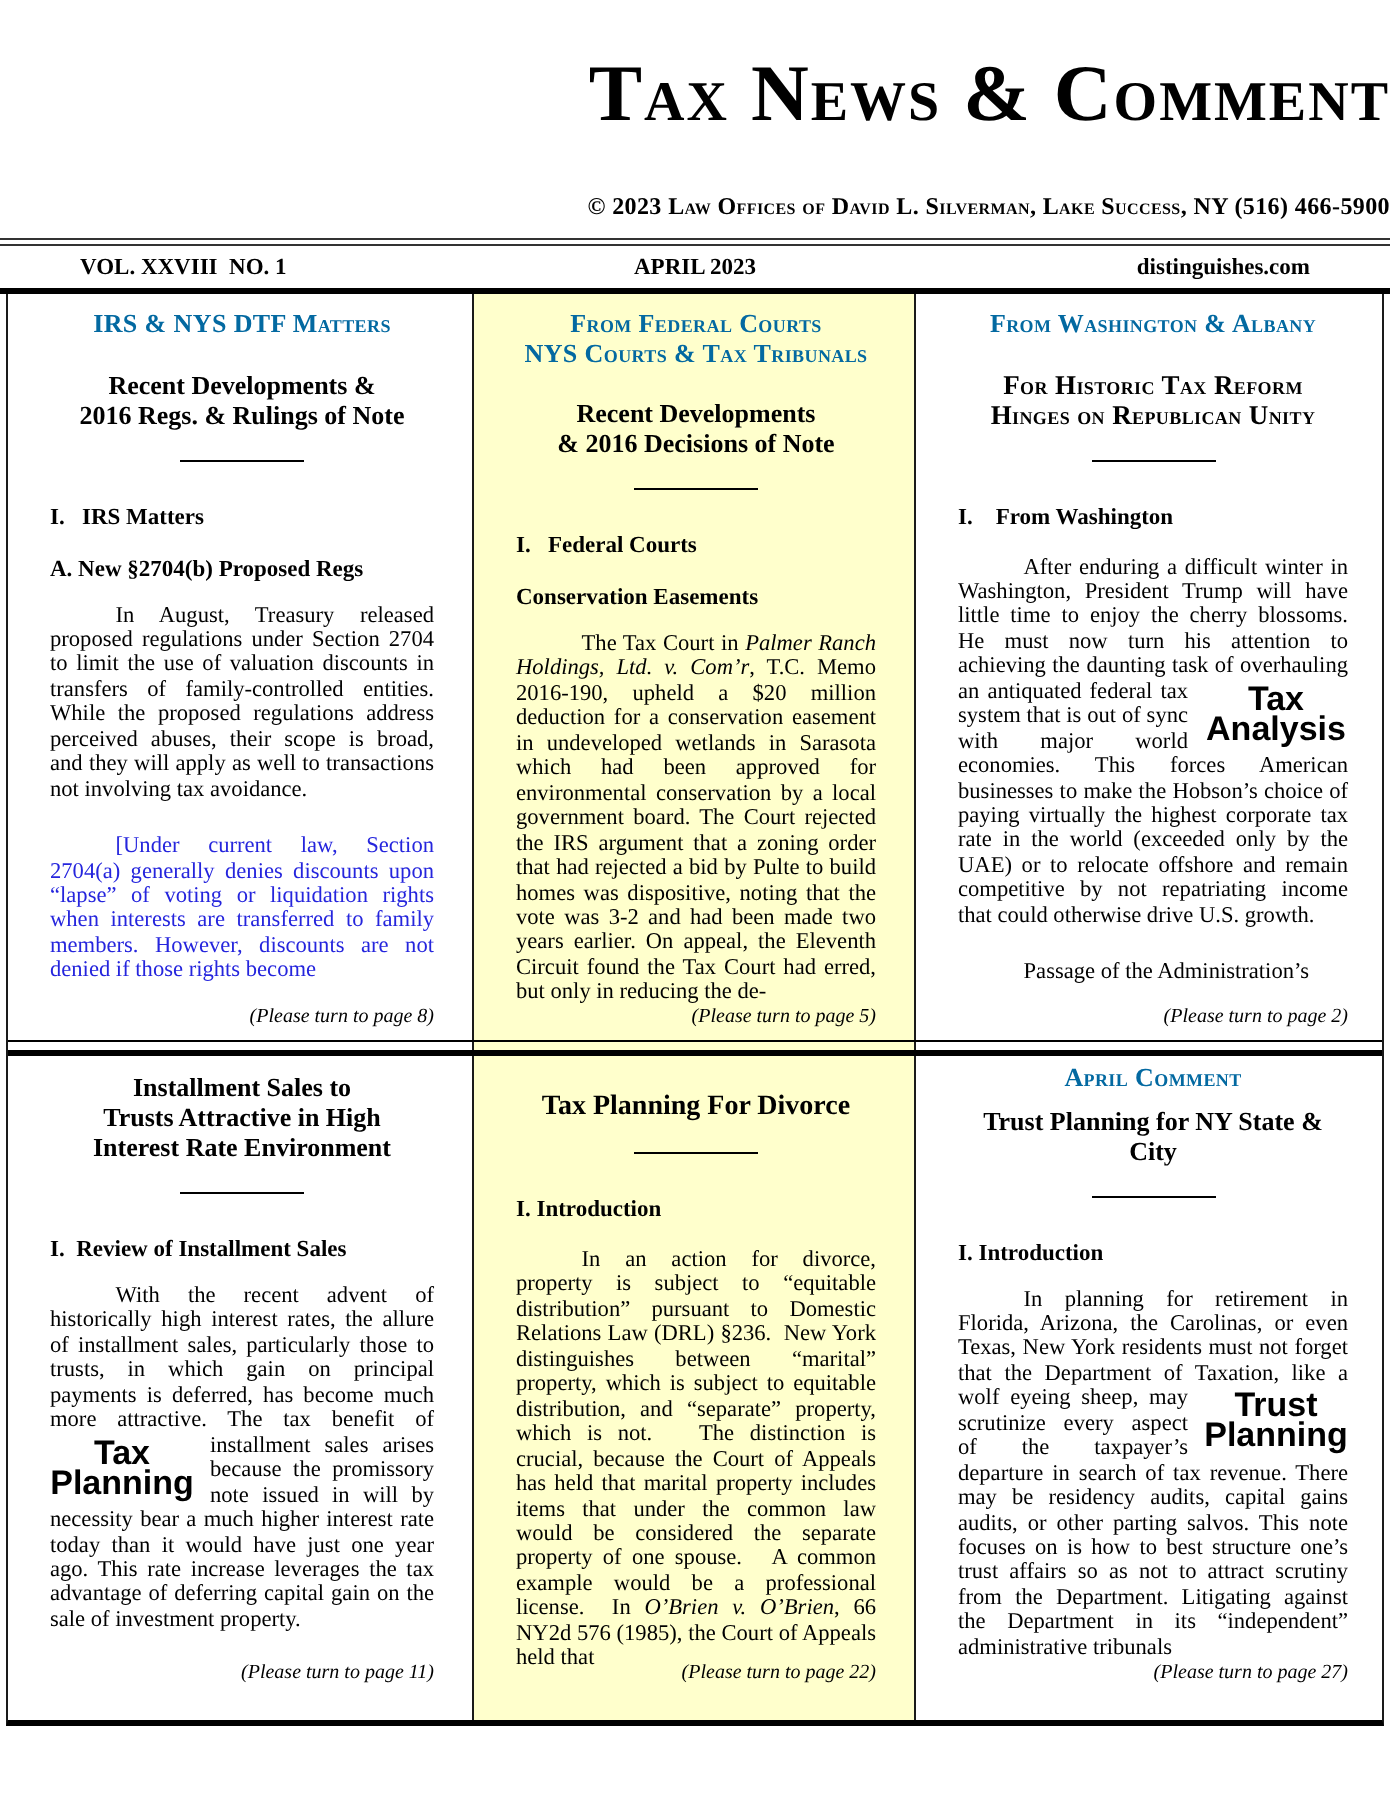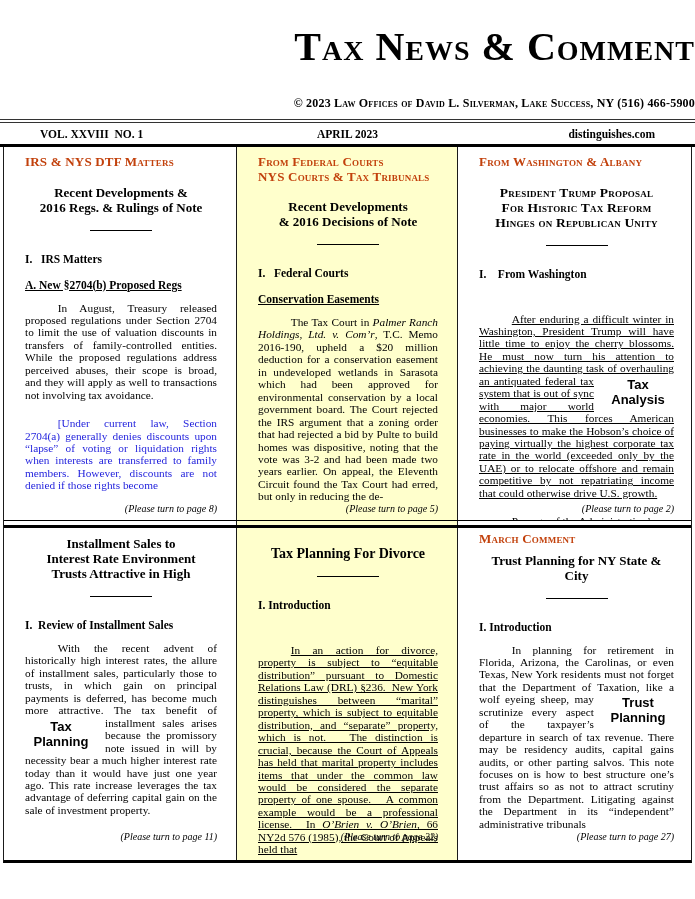--- a/index.html
+++ b/index.html
@@ -22,40 +22,40 @@
   .grid{position:relative;margin:0 3px;display:grid;
         grid-template-columns:233px 221px 235px;grid-template-rows:373px 340px;
         border-left:1.5px solid #1a1a1a;border-right:1.5px solid #1a1a1a;border-bottom:3px solid #000;}
   .cell{position:relative;padding:0 19px 0 21px;overflow:hidden;}
   .cell.c1,.cell.c2{border-right:1.5px solid #1a1a1a;}
   .cell.yellow{background:#ffffcc;}
   .row-sep{position:absolute;top:373px;left:0;right:0;height:4px;z-index:6;
            border-top:1.5px solid #000;border-bottom:3px solid #000;background:transparent;}
 
   
-  .kicker{margin:8px 0 0;color:#c2410c;font-weight:700;font-variant:small-caps;
-          font-size:13px;line-height:14.5px;text-align:left;letter-spacing:.2px;}
+  .kicker{margin:8px 0 0;color:#0369a1;font-weight:700;font-variant:small-caps;
+          font-size:13px;line-height:14.5px;text-align:center;letter-spacing:.2px;}
   .kicker .kl{display:block;}
   .art-title{margin:15px 0 0;font-weight:700;font-size:13px;line-height:15px;text-align:center;}
   .art-title .tl{display:block;}
   .art-title.capsy{font-variant:small-caps;font-size:13.5px;letter-spacing:.2px;}
   .rule{margin:15px auto 0;width:62px;height:0;border-top:1px solid #000;}
   .section{margin:22px 0 0;font-weight:700;font-size:11.5px;line-height:13px;}
-  .subsection{margin:13px 0 0;font-weight:700;font-size:11.5px;line-height:13px;text-decoration:underline;}
+  .subsection{margin:13px 0 0;font-weight:700;font-size:11.5px;line-height:13px;}
   .body{margin:10px 0 0;font-size:11.3px;line-height:12.45px;text-align:justify;text-indent:2.9em;}
   .body + .body{margin-top:16px;}
-  .body.mt-lg{margin-top:32px;text-decoration:underline;}
+  .body.mt-lg{margin-top:12px;}
   .seg-i{font-style:italic;}
   .seg-blue{color:#2525dd;}
   .turn{position:absolute;right:19px;bottom:6px;font-style:italic;font-size:10px;}
   .row2 .turn{bottom:18px;}
 
   .inset{float:right;width:72px;margin:2px 0 1px 8px;text-indent:0;text-align:center;
          font-family:"Liberation Sans","DejaVu Sans",sans-serif;font-weight:700;
-         font-size:13px;line-height:15px;}
+         font-size:17px;line-height:15px;}
   .inset-left{float:left;margin:2px 8px 1px 0;}
 
   
   .row2 .art-title{margin-top:16px;}
   .row2 .kicker{margin-top:12px;}
   .row2 .art-title.single{margin-top:26px;font-size:14px;}
 </style>
 </head>
 <body>
 
@@ -100,53 +100,52 @@
       <div class="rule"></div>
       <h4 class="section">I.&nbsp;&nbsp; Federal Courts</h4>
       <h4 class="subsection">Conservation Easements</h4>
       <p class="body"><span>The Tax Court in </span><span class="seg-i">Palmer Ranch Holdings, Ltd. v. Com’r</span><span>, T.C. Memo 2016-190, upheld a $20 million deduction for a conservation easement in undeveloped wetlands in Sarasota which had been approved for environmental conservation by a local government board. The Court rejected the IRS argument that a zoning order that had rejected a bid by Pulte to build homes was dispositive, noting that the vote was 3-2 and had been made two years earlier. On appeal, the Eleventh Circuit found the Tax Court had erred, but only in reducing the de-</span></p>
       <div class="turn">(Please turn to page 5)</div>
     </article>
 
     <article class="cell c3 row1">
       <h2 class="kicker">From Washington &amp; Albany</h2>
       <h3 class="art-title capsy">
-        <span class="tl">President Trump Proposal</span>
         <span class="tl">For Historic Tax Reform</span>
         <span class="tl">Hinges on Republican Unity</span>
       </h3>
       <div class="rule"></div>
       <h4 class="section">I.&nbsp;&nbsp;&nbsp;&nbsp;From Washington</h4>
       <p class="body mt-lg"><span>After enduring a difficult winter in Washington, President Trump will have little time to enjoy the cherry blossoms. He must now turn his attention to achieving the daunting task of overhauling an antiquated federal tax </span><span class="inset">Tax Analysis</span><span>system that is out of sync with major world economies. This forces American businesses to make the Hobson’s choice of paying virtually the highest corporate tax rate in the world (exceeded only by the UAE) or to relocate offshore and remain competitive by not repatriating income that could otherwise drive U.S. growth.</span></p>
       <p class="body"><span>Passage of the Administration’s</span></p>
       <div class="turn">(Please turn to page 2)</div>
     </article>
 
     <article class="cell c1 row2">
       <h3 class="art-title">
         <span class="tl">Installment Sales to</span>
+        <span class="tl">Trusts Attractive in High</span>
         <span class="tl">Interest Rate Environment</span>
-        <span class="tl">Trusts Attractive in High</span>
       </h3>
       <div class="rule"></div>
       <h4 class="section">I.&nbsp; Review of Installment Sales</h4>
       <p class="body"><span>With the recent advent of historically high interest rates, the allure of installment sales, particularly those to trusts, in which gain on principal payments is deferred, has become much more attractive. The tax benefit </span><span class="inset inset-left">Tax Planning</span><span>of installment sales arises because the promissory note issued in will by necessity bear a much higher interest rate today than it would have just one year ago. This rate increase leverages the tax advantage of deferring capital gain on the sale of investment property.</span></p>
       <div class="turn">(Please turn to page 11)</div>
     </article>
 
     <article class="cell c2 yellow row2">
       <h3 class="art-title single">Tax Planning For Divorce</h3>
       <div class="rule"></div>
       <h4 class="section">I. Introduction</h4>
       <p class="body mt-lg"><span>In an action for divorce, property is subject to “equitable distribution” pursuant to Domestic Relations Law (DRL) §236.&nbsp; New York distinguishes between “marital” property, which is subject to equitable distribution, and “separate” property, which is not.&nbsp;&nbsp; The distinction is crucial, because the Court of Appeals has held that marital property includes items that under the common law would be considered the separate property of one spouse.&nbsp;&nbsp; A common example would be a professional license.&nbsp; In </span><span class="seg-i">O’Brien v. O’Brien</span><span>, 66 NY2d 576 (1985), the Court of Appeals held that</span></p>
       <div class="turn">(Please turn to page 22)</div>
     </article>
 
     <article class="cell c3 row2">
-      <h2 class="kicker">March Comment</h2>
+      <h2 class="kicker">April Comment</h2>
       <h3 class="art-title" style="margin-top:6px;">
         <span class="tl">Trust Planning for NY State &amp; City</span>
       </h3>
       <div class="rule"></div>
       <h4 class="section">I. Introduction</h4>
       <p class="body"><span>In planning for retirement in Florida, Arizona, the Carolinas, or even Texas, New York residents must not forget that the Department of Taxation, like a wolf eyeing sheep, may </span><span class="inset">Trust Planning</span><span>scrutinize every aspect of the taxpayer’s departure in search of tax revenue. There may be residency audits, capital gains audits, or other parting salvos. This note focuses on is how to best structure one’s trust affairs so as not to attract scrutiny from the Department. Litigating against the Department in its “independent” administrative tribunals</span></p>
       <div class="turn">(Please turn to page 27)</div>
     </article>
 
   </div>

